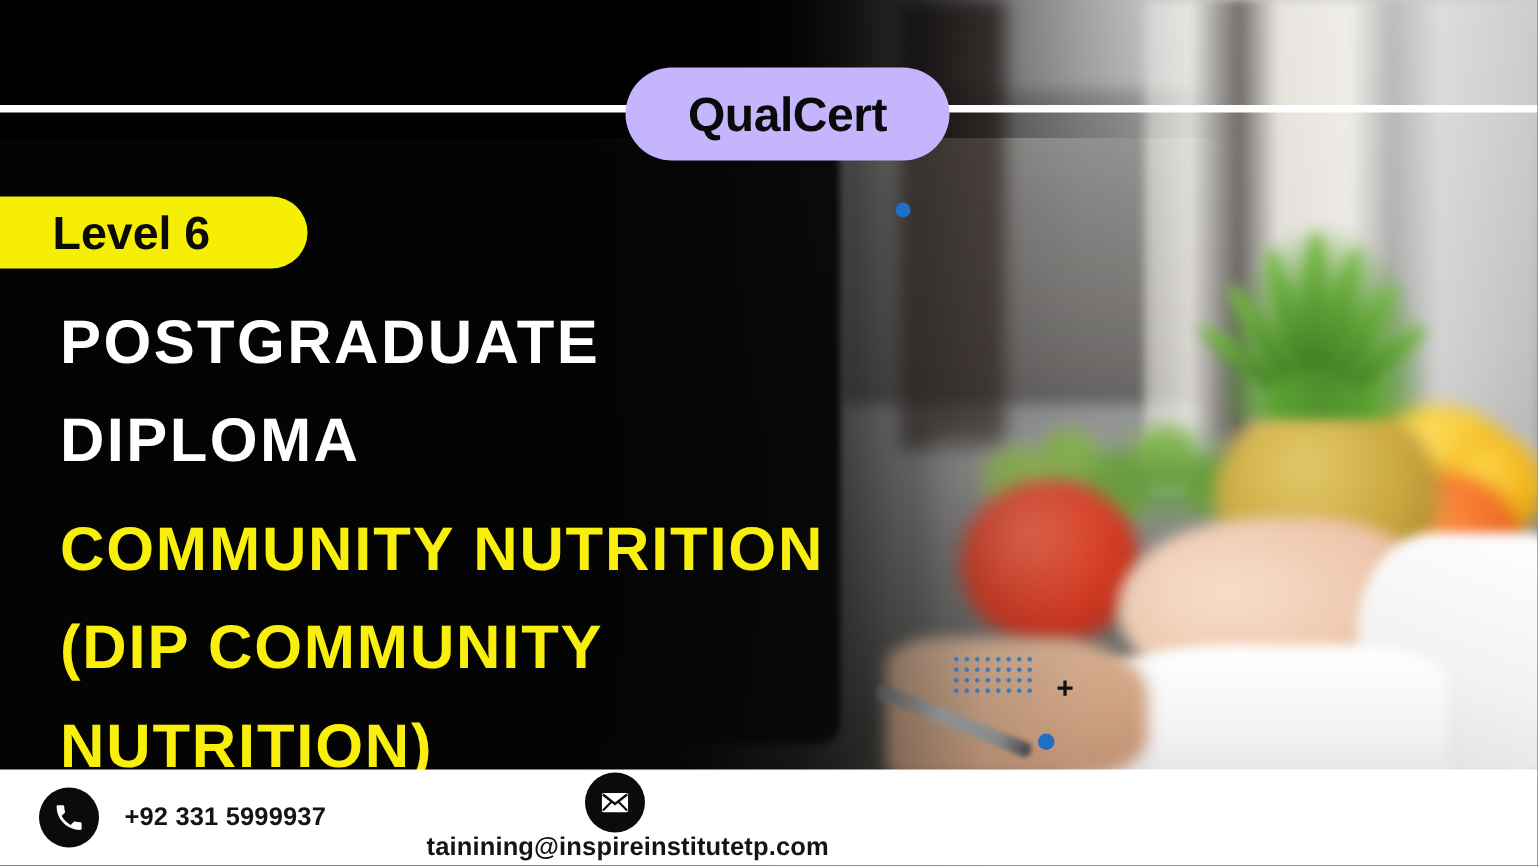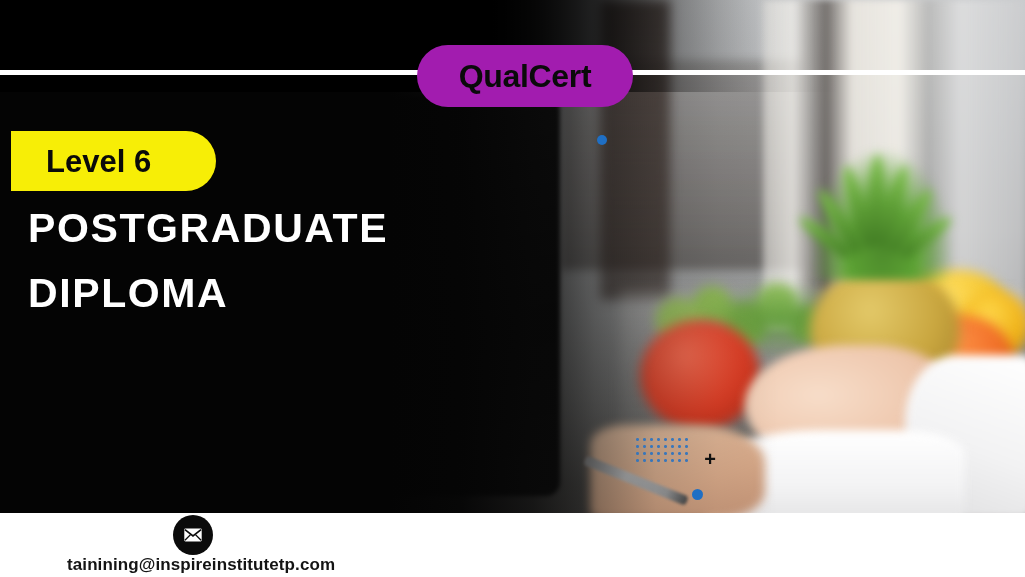--- a/index.html
+++ b/index.html
@@ -201,56 +201,56 @@
     position: absolute;
     left: 0; top: 70px; width: 1025px; height: 5px;
     background: #ffffff;
   }
 
   
   .qualcert-badge {
     position: absolute;
     left: 417px; top: 45px;
     width: 216px; height: 62px;
-    background: #a21caf;
+    background: #c4b5fd;
     border-radius: 31px;
     display: flex;
     align-items: center;
     justify-content: center;
   }
   .qualcert-badge span {
     font-size: 32px;
     font-weight: bold;
     color: #0a0a0a;
     letter-spacing: -0.3px;
     line-height: 1;
   }
 
   
   .level-badge {
     position: absolute;
-    left: 11px; top: 131px;
-    width: 205px; height: 60px;
+    left: 0; top: 131px;
+    width: 205px; height: 48px;
     background: #f7ee06;
     border-radius: 0 30px 30px 0;
     display: flex;
     align-items: center;
   }
   .level-badge span {
     font-size: 31px;
     font-weight: bold;
     color: #0a0a0a;
     margin-left: 35px;
     line-height: 1;
   }
 
   
   .title-block {
     position: absolute;
-    left: 28px; top: 196px;
+    left: 40px; top: 196px;
     width: 650px;
   }
   .title-main {
     font-size: 41px;
     font-weight: bold;
     color: #ffffff;
     letter-spacing: 1.6px;
     line-height: 1.58;
     margin: 0;
     text-transform: uppercase;
@@ -376,29 +376,40 @@
     <span>QualCert</span>
   </div>
 
   <div class="level-badge">
     <span>Level 6</span>
   </div>
 
   <div class="title-block">
     <div class="title-main">POSTGRADUATE
 DIPLOMA</div>
+    <div class="title-sub">COMMUNITY NUTRITION
+(DIP COMMUNITY
+NUTRITION)</div>
   </div>
 
   <div class="dot-accent dot-1"></div>
   <div class="dot-accent dot-2"></div>
   <div class="dot-grid"></div>
   <div class="plus-accent">+</div>
 
   <div class="footer">
 
+    <div class="contact contact-phone">
+      <span class="icon-circle">
+        <svg width="22" height="22" viewBox="0 0 24 24" fill="#ffffff">
+          <path d="M6.6 10.8c1.4 2.8 3.8 5.1 6.6 6.6l2.2-2.2c.3-.3.7-.4 1.1-.3 1.2.4 2.4.6 3.7.6.6 0 1 .4 1 1V20c0 .6-.4 1-1 1C10.6 21 3 13.4 3 4c0-.6.4-1 1-1h3.5c.6 0 1 .4 1 1 0 1.3.2 2.5.6 3.7.1.4 0 .8-.3 1.1l-2.2 2z"></path>
+        </svg>
+      </span>
+      <span class="contact-text">+92 331 5999937</span>
+    </div>
 
     <div class="contact contact-email">
       <span class="icon-circle">
         <svg width="22" height="22" viewBox="0 0 24 24">
           <rect x="2.5" y="5" width="19" height="14" rx="1.2" fill="#ffffff"></rect>
           <path d="M3.2 6.2 L12 13 L20.8 6.2" stroke="#0b0b0b" stroke-width="1.8" fill="none"></path>
           <path d="M3.2 17.8 L9.3 11.6 M20.8 17.8 L14.7 11.6" stroke="#0b0b0b" stroke-width="1.5" fill="none"></path>
         </svg>
       </span>
       <span class="contact-text">tainining@inspireinstitutetp.com</span>

